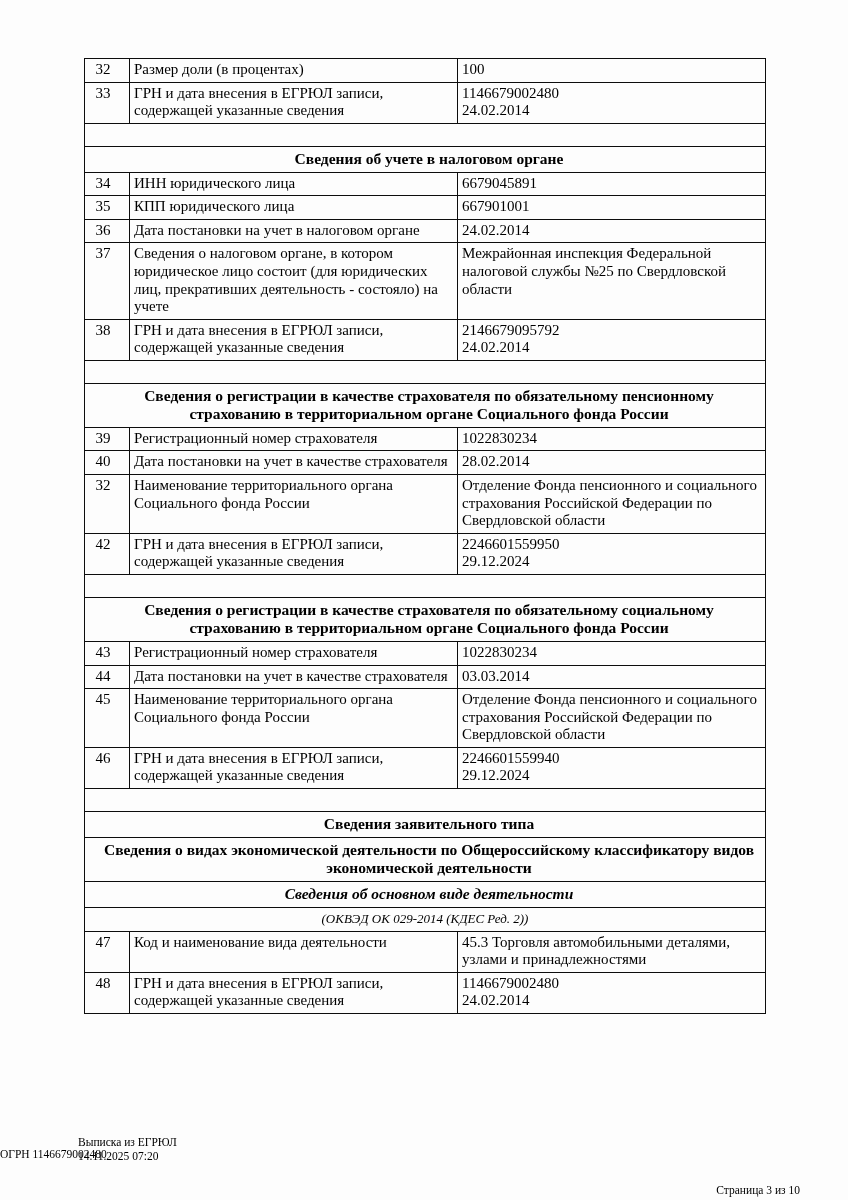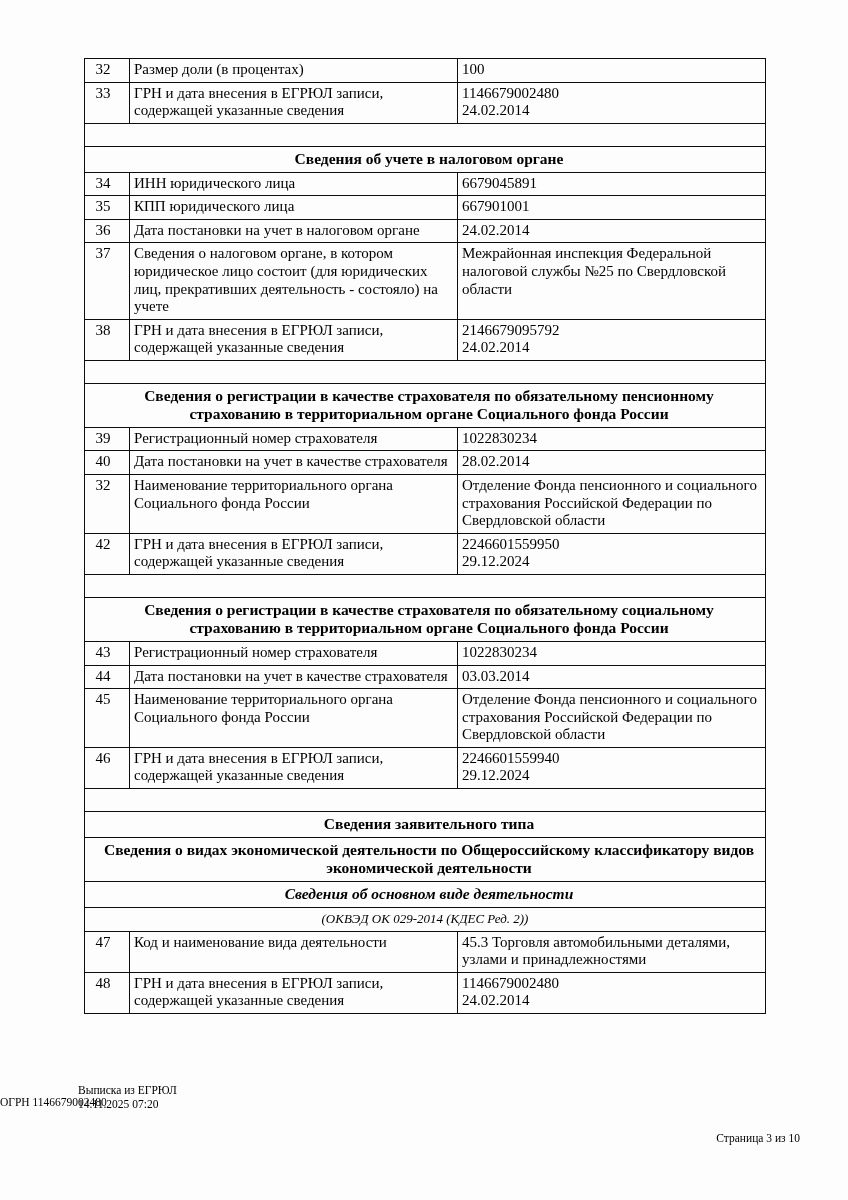--- a/index.html
+++ b/index.html
@@ -57,21 +57,21 @@
   .doc-table tr.note_italic td {
     font-style: italic;
     text-align: center;
     font-size: 13px;
     padding: 3px 8px 4px 8px;
   }
   .footer {
     position: absolute;
     left: 0;
     right: 0;
-    top: 1083px;
+    top: 1135px;
     height: 30px;
     font-size: 11.5px;
     line-height: 1.25;
     padding-left: 20px;
   }
   .footer-left {
     position: absolute;
     left: 78px;
     top: 0;
   }

